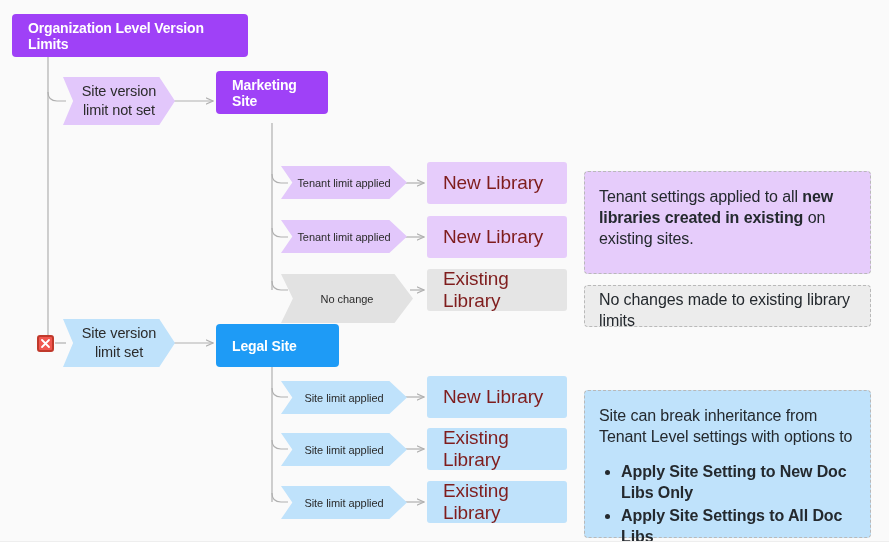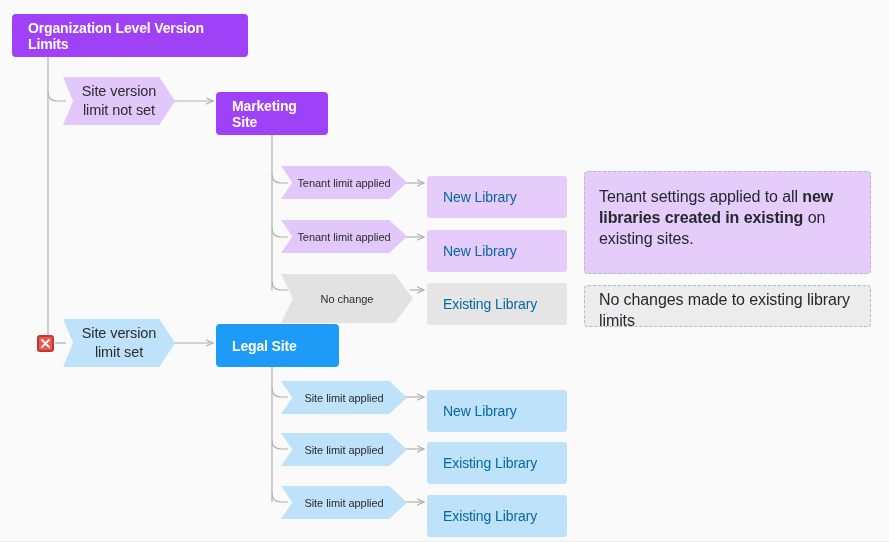--- a/index.html
+++ b/index.html
@@ -49,25 +49,24 @@
     font-size: 14px;
     color: #ffffff;
     letter-spacing: -0.15px;
   }
   .purple-solid { background: #9f41f7; }
   .blue-solid   { background: #1e9bf6; }
 
   
   .lib-box {
     padding: 0 16px;
-    font-size: 14px;
-    color: #0369a1;
+    font-size: 19px;
+    color: #7f1d1d;
     letter-spacing: -0.1px;
     border-radius: 3px;
-    margin-top: 14px;
   }
   .lib-purple { background: #e6ccfb; }
   .lib-grey   { background: #e5e5e5; }
   .lib-blue   { background: #bfe2fb; }
 
   
   .chevron {
     position: absolute;
     box-sizing: border-box;
     display: flex;
@@ -175,21 +174,21 @@
     <span>Organization Level Version Limits</span>
   </div>
 
   <div class="chevron chev-purple chev-big" style="left:63px; top:77px; width:112px; height:48px;">
     <span>
       <span>Site version</span><br>
       <span>limit not set</span>
     </span>
   </div>
 
-  <div class="node title-box purple-solid" style="left:216px; top:92px; width:112px; height:43px;">
+  <div class="node title-box purple-solid" style="left:216px; top:71px; width:112px; height:43px;">
     <span>Marketing Site</span>
   </div>
 
   <div class="chevron chev-purple chev-small" style="left:281px; top:166px; width:126px; height:33px;">
     <span>Tenant limit applied</span>
   </div>
   <div class="chevron chev-purple chev-small" style="left:281px; top:220px; width:126px; height:33px;">
     <span>Tenant limit applied</span>
   </div>
   <div class="chevron chev-grey chev-small" style="left:281px; top:274px; width:132px; height:49px;">
@@ -244,14 +243,21 @@
   <div class="node lib-box lib-blue" style="left:427px; top:376px; width:140px; height:42px;">
     <span>New  Library</span>
   </div>
   <div class="node lib-box lib-blue" style="left:427px; top:428px; width:140px; height:42px;">
     <span>Existing  Library</span>
   </div>
   <div class="node lib-box lib-blue" style="left:427px; top:481px; width:140px; height:42px;">
     <span>Existing  Library</span>
   </div>
 
+  <div class="note note-blue" style="left:584px; top:374px; width:287px; height:148px;">
+    <div>Site can break inheritance from Tenant Level settings with options to</div>
+    <ul>
+      <li>Apply Site Setting to New Doc Libs Only</li>
+      <li>Apply Site Settings to All Doc Libs</li>
+    </ul>
+  </div>
 
 </div>
 
 </body></html>

